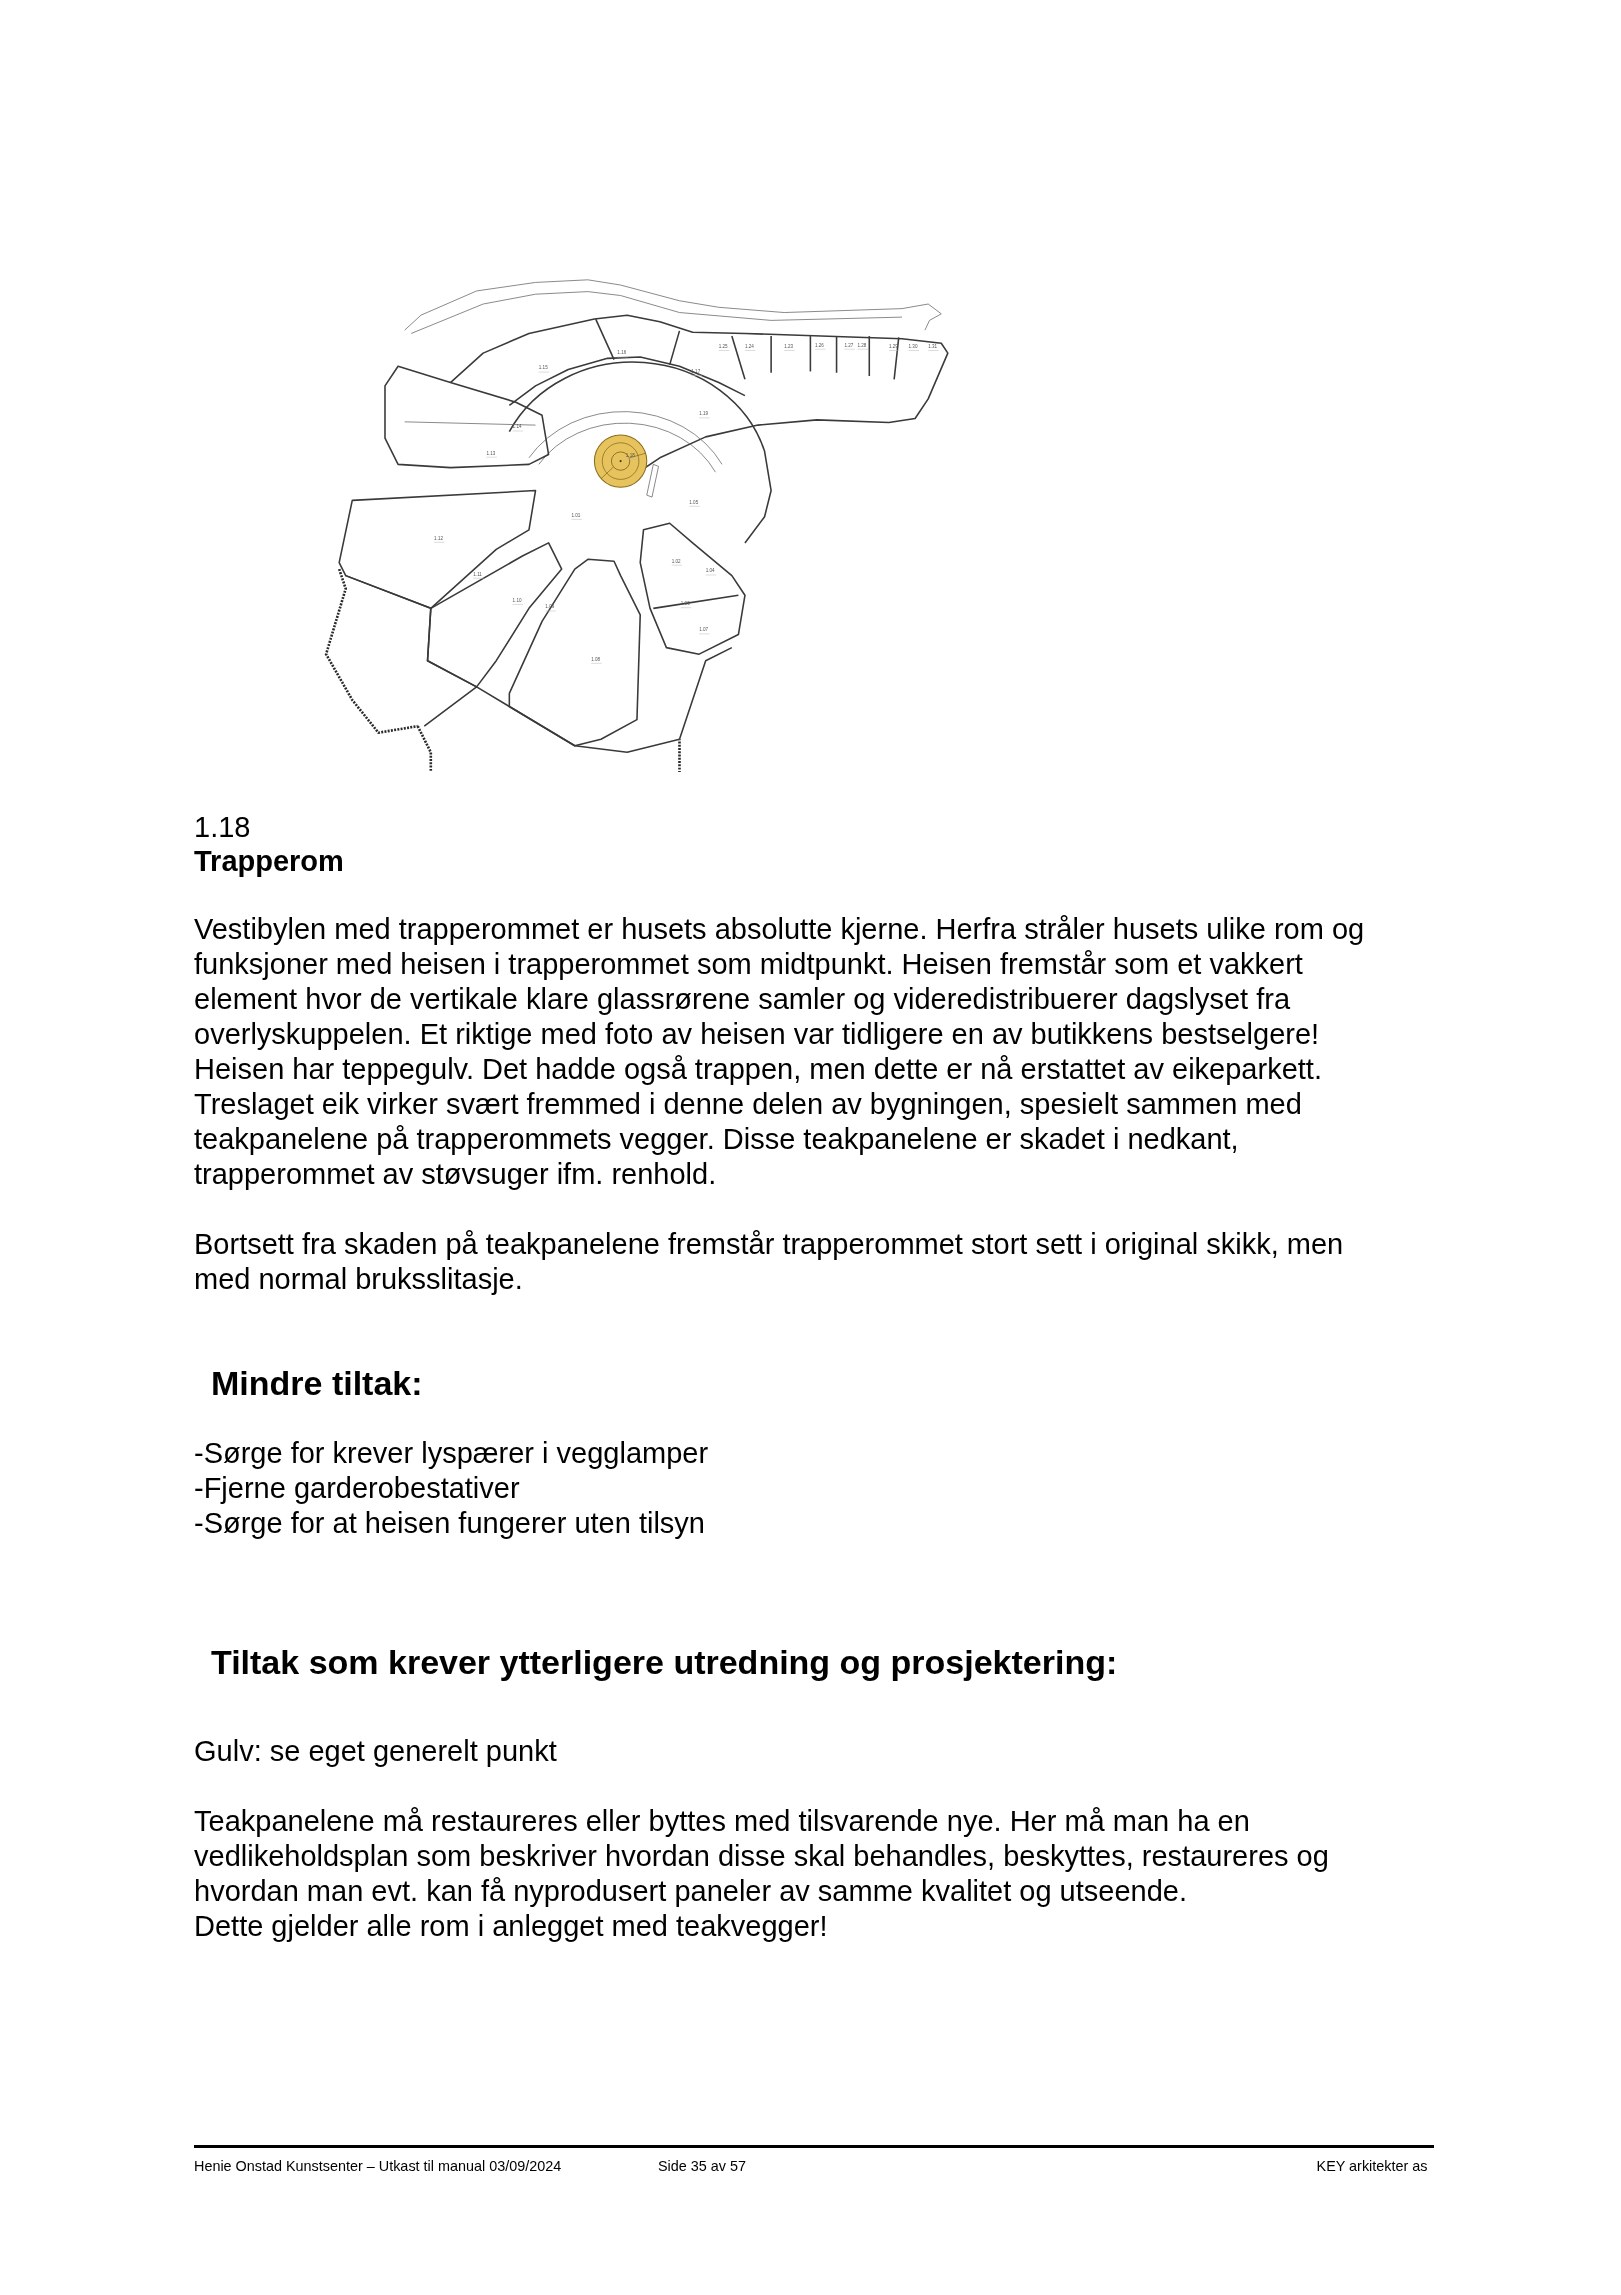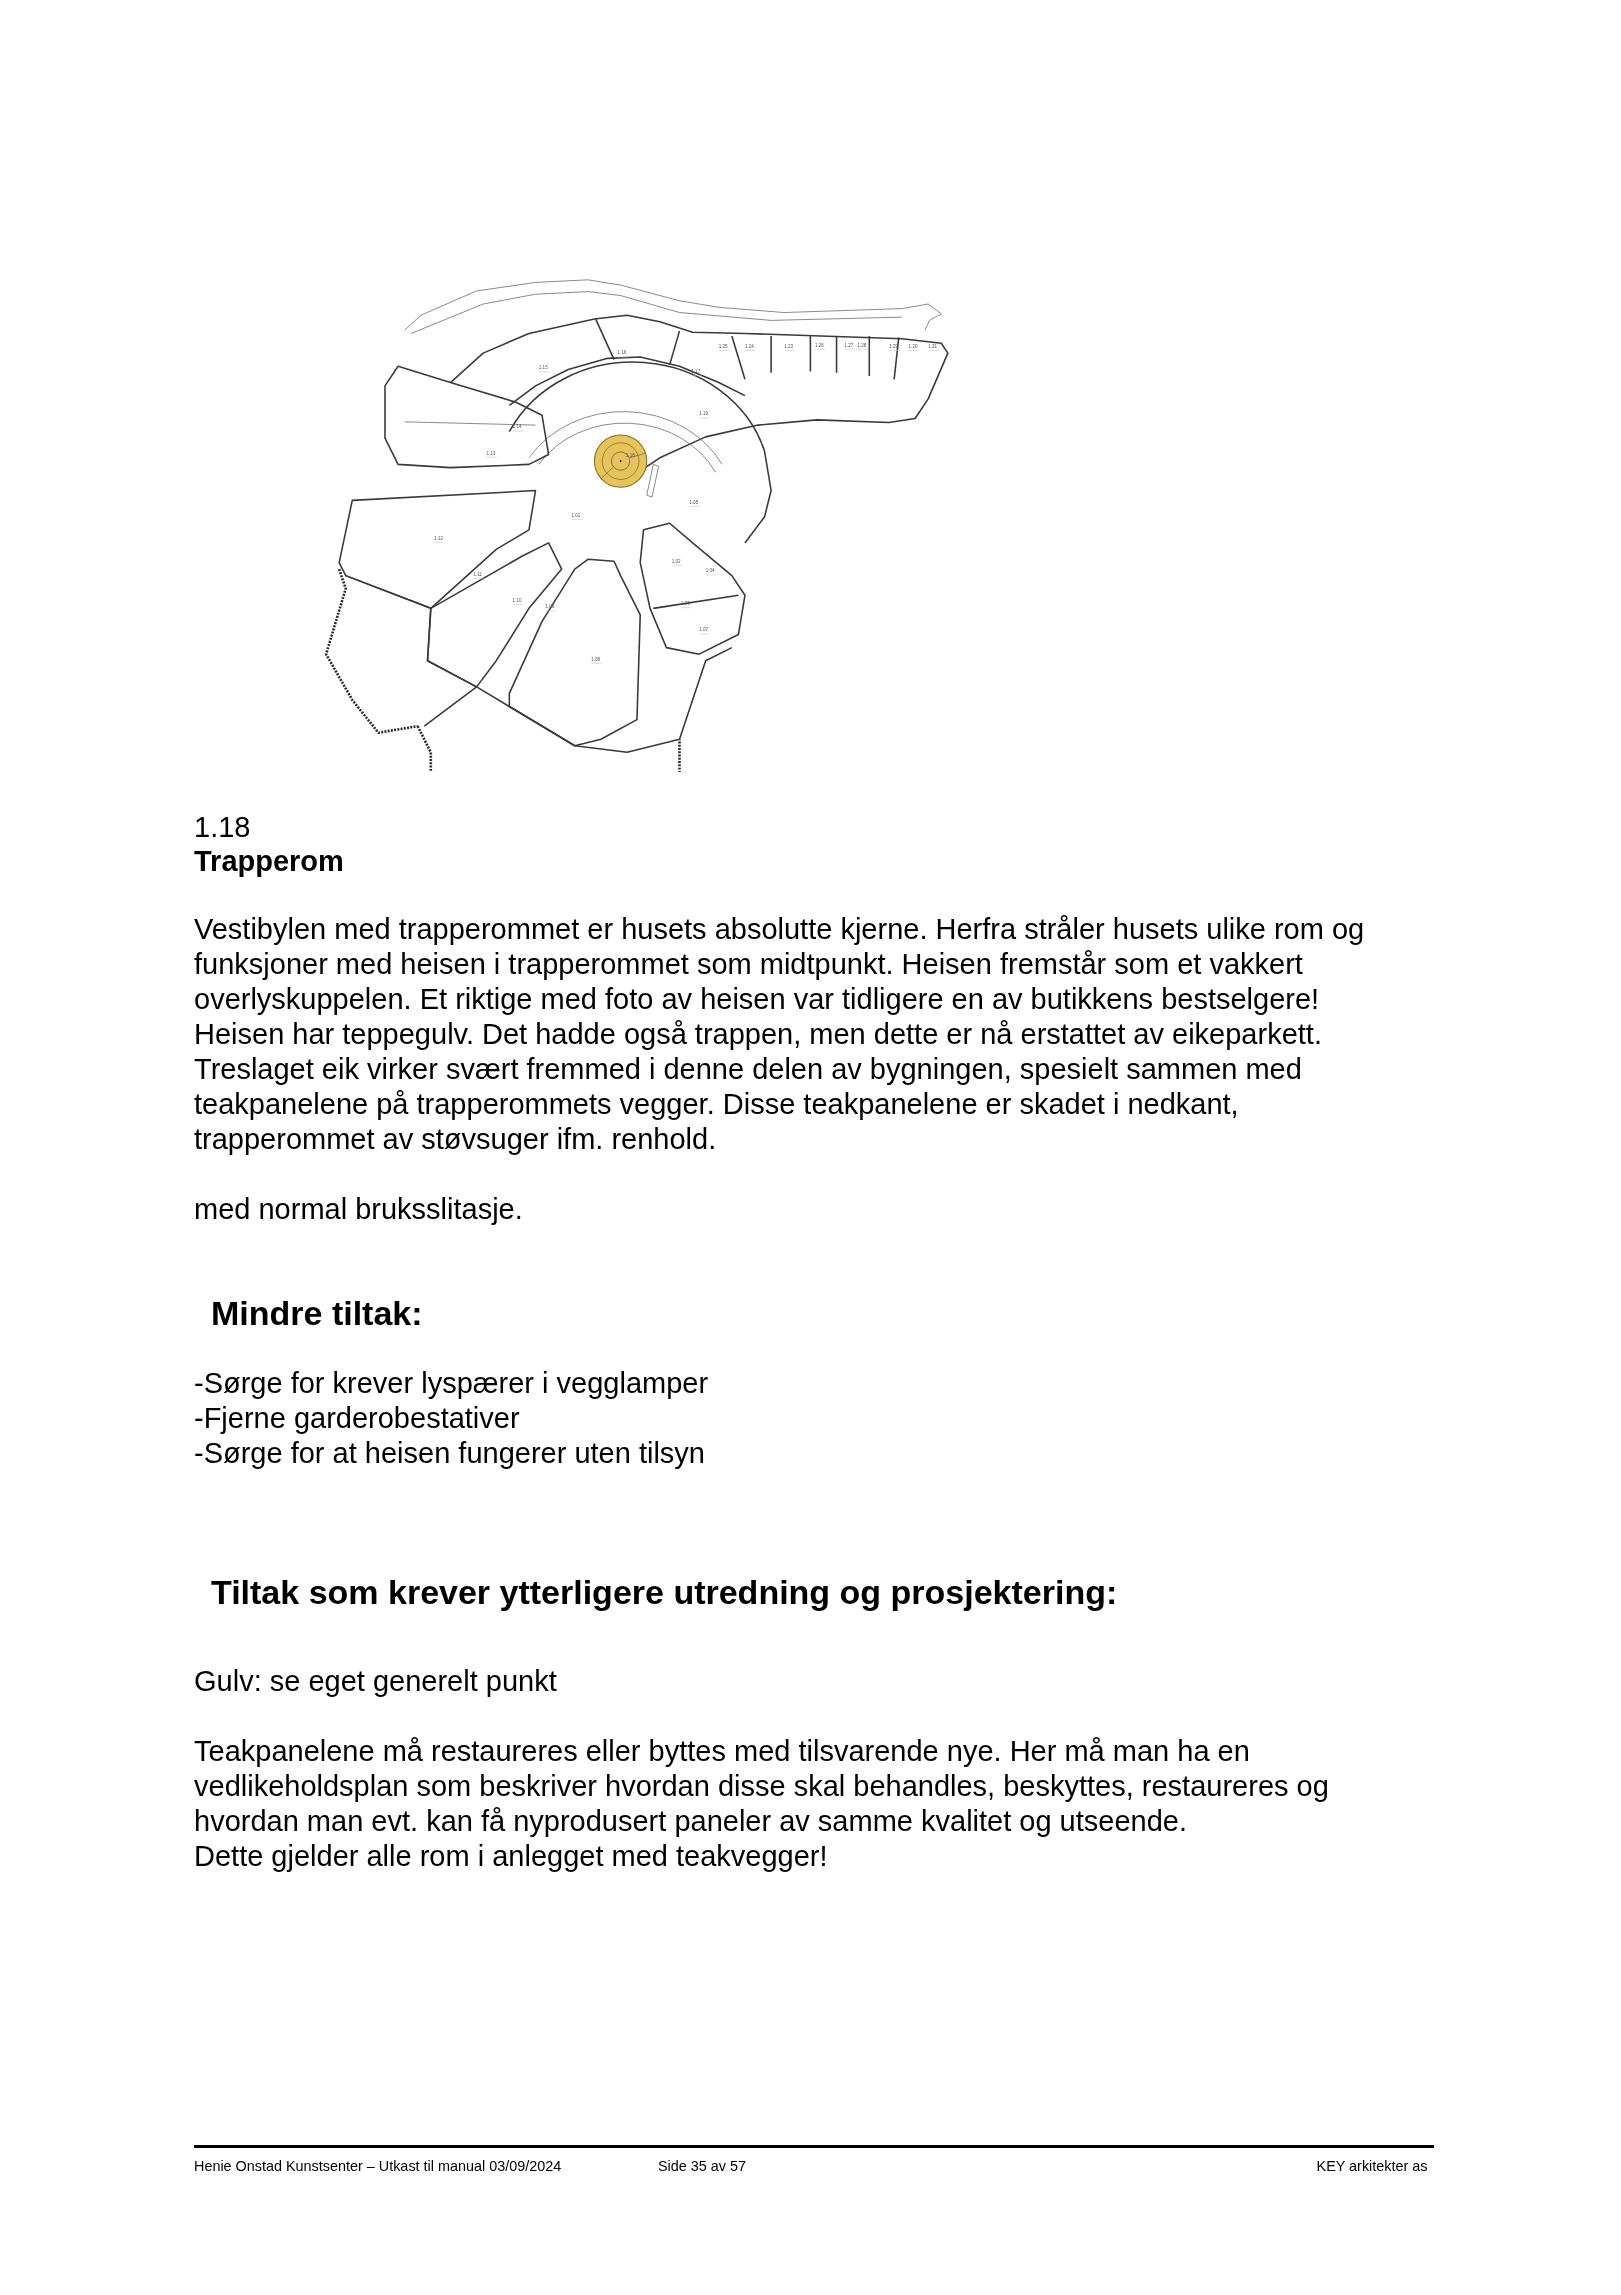--- a/index.html
+++ b/index.html
@@ -145,28 +145,30 @@
   </svg>
 </div>
 
 <div class="content">
   <h2 class="sec-num">1.18</h2>
   <h1 class="sec-title">Trapperom</h1>
 
   <div class="para1">
     <div class="line">Vestibylen med trapperommet er husets absolutte kjerne. Herfra stråler husets ulike rom og</div>
     <div class="line">funksjoner med heisen i trapperommet som midtpunkt. Heisen fremstår som et vakkert</div>
+    <div class="line">element hvor de vertikale klare glassrørene samler og videredistribuerer dagslyset fra</div>
     <div class="line">overlyskuppelen. Et riktige med foto av heisen var tidligere en av butikkens bestselgere!</div>
     <div class="line">Heisen har teppegulv. Det hadde også trappen, men dette er nå erstattet av eikeparkett.</div>
     <div class="line">Treslaget eik virker svært fremmed i denne delen av bygningen, spesielt sammen med</div>
     <div class="line">teakpanelene på trapperommets vegger. Disse teakpanelene er skadet i nedkant,</div>
     <div class="line">trapperommet av støvsuger ifm. renhold.</div>
   </div>
 
   <div class="para2">
+    <div class="line">Bortsett fra skaden på teakpanelene fremstår trapperommet stort sett i original skikk, men</div>
     <div class="line">med normal bruksslitasje.</div>
   </div>
 
   <h3 class="sub-h mindre-h">Mindre tiltak:</h3>
   <ul class="mindre-list">
     <li>-Sørge for krever lyspærer i vegglamper</li>
     <li>-Fjerne garderobestativer</li>
     <li>-Sørge for at heisen fungerer uten tilsyn</li>
   </ul>
 

